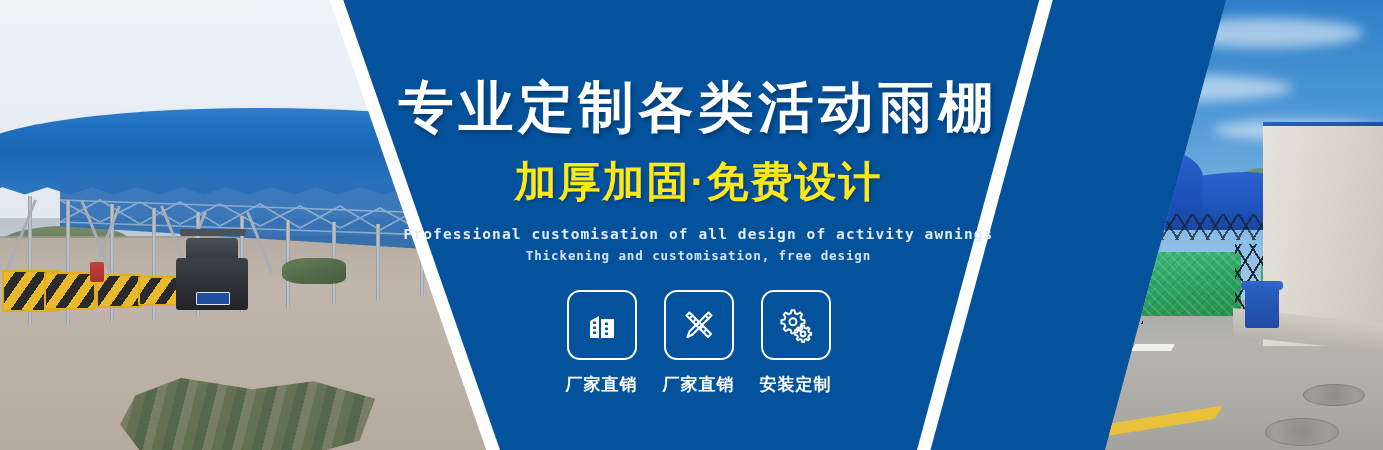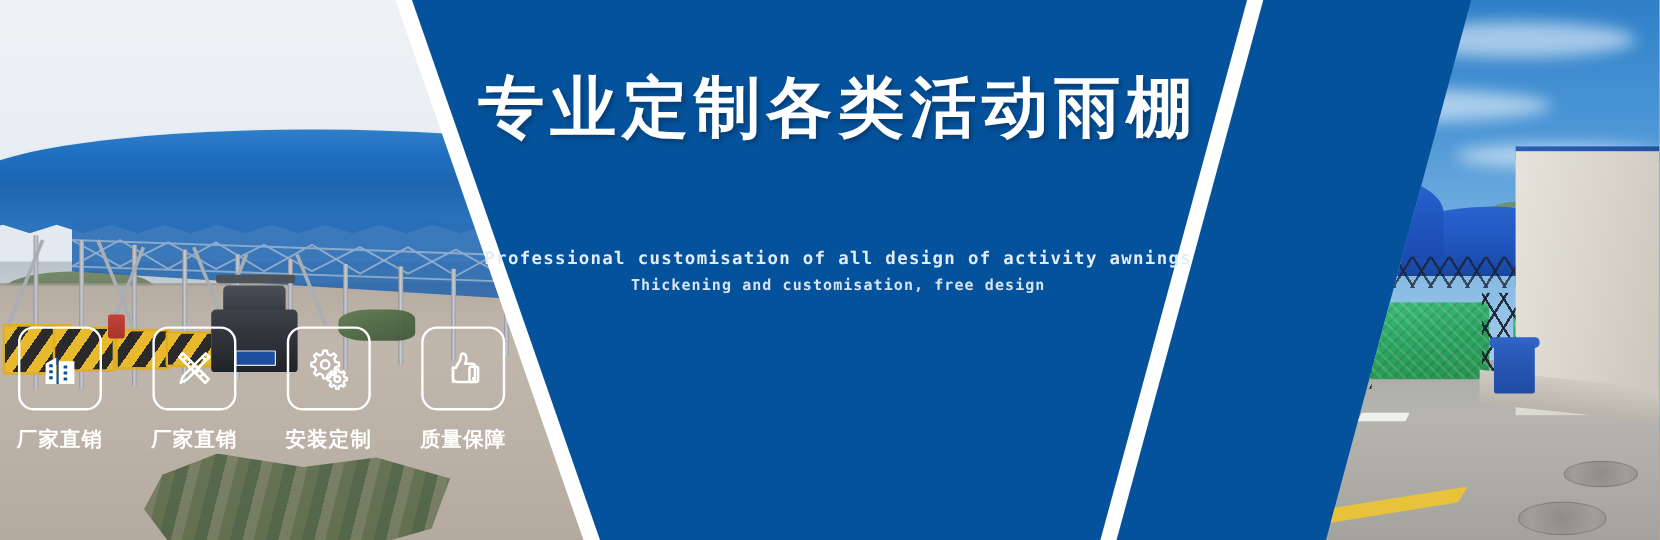--- a/index.html
+++ b/index.html
@@ -291,21 +291,21 @@
   }
 
   
   .center {
     position: absolute;
     left: 0; top: 0;
     width: 1383px; height: 450px;
     z-index: 10;
     pointer-events: none;
   }
-  .center > * { pointer-events: auto; }
+  .center > * { pointer-events: auto; margin-top: 18px; }
 
   .headline {
     position: absolute;
     left: 0; right: 0; top: 62px;
     text-align: center;
     color: #ffffff;
     font-size: 55px;
     font-weight: 700;
     letter-spacing: 5px;
     line-height: 1;
@@ -344,22 +344,22 @@
     font-weight: 700;
     letter-spacing: .9px;
     font-family: "DejaVu Sans Mono", "Liberation Mono", monospace;
     padding-left: 14px;
   }
 
   .features {
     position: absolute;
     left: 0; right: 0; top: 272px;
     display: flex;
-    justify-content: flex-start;
-    gap: 40px;
+    justify-content: center;
+    gap: 25px;
     padding-left: 14px;
   }
   .feature {
     width: 72px;
     display: flex;
     flex-direction: column;
     align-items: center;
   }
   .feature-icon-box {
     width: 66px; height: 66px;
@@ -483,20 +483,21 @@
     <div class="pr-yellowline"></div>
   </div>
 
   <div class="divider divider-left"></div>
   <div class="divider divider-right"></div>
 
   <div class="center">
 
     <div class="headline">专业定制各类活动雨棚</div>
 
+    <div class="subheadline">加厚加固·免费设计</div>
 
     <div class="eng1">Professional customisation of all design of activity awnings</div>
 
     <div class="eng2">Thickening and customisation, free design</div>
 
     <div class="features">
 
       <div class="feature">
         <div class="feature-icon-box">
           <span>
@@ -545,32 +546,17 @@
                 <circle cx="15.95" cy="15.75" r="3.5"></circle>
                 <path d="M25.1 19.8 L27.1 19.8 L27.6 21.9 L29.4 22.6 L31.1 21.4 L32.5 22.9 L31.3 24.6 L32 26.4 L34.1 26.9 L34.1 28.9 L32 29.4 L31.3 31.2 L32.5 32.9 L31.1 34.3 L29.4 33.1 L27.6 33.8 L27.1 35.9 L25.1 35.9 L24.6 33.8 L22.8 33.1 L21.1 34.3 L19.7 32.9 L20.9 31.2 L20.2 29.4 L18.1 28.9 L18.1 26.9 L20.2 26.4 L20.9 24.6 L19.7 22.9 L21.1 21.4 L22.8 22.6 L24.6 21.9 Z"></path>
                 <circle cx="26.1" cy="27.9" r="2.4"></circle>
               </g>
             </svg>
           </span>
         </div>
         <div class="feature-label">安装定制</div>
       </div>
 
-      <div class="feature">
-        <div class="feature-icon-box">
-          <span>
-            <svg width="36" height="36" viewBox="0 0 36 36">
-              <g stroke="#ffffff" stroke-width="2.1" fill="none" stroke-linejoin="round" stroke-linecap="round">
-                <path d="M9.5 17.5 L12 17.5 C12 17.5 12.6 15.4 14 13.6 C15.6 11.6 16.2 10.1 16 7.9 C15.9 6.5 16.9 5.4 18.2 5.6 C19.6 5.9 20.6 7.5 20.6 9.8 C20.6 12.2 19.6 14.2 19.6 14.2 L25.5 14.2 C26.9 14.2 27.8 15.2 27.8 16.4 L27.8 27.2 C27.8 28.4 26.9 29.3 25.5 29.3 L13.5 29.3 C11 29.3 9.5 28 9.5 26 Z"></path>
-                <path d="M9.5 17.5 L9.5 29.3"></path>
-                <rect x="23.2" y="16.6" width="7.2" height="12.7" rx="1.4"></rect>
-                <circle cx="26.8" cy="26.6" r=".55" fill="#ffffff"></circle>
-              </g>
-            </svg>
-          </span>
-        </div>
-        <div class="feature-label">质量保障</div>
-      </div>
 
     </div>
   </div>
 
 </div>
 
 </body></html>

